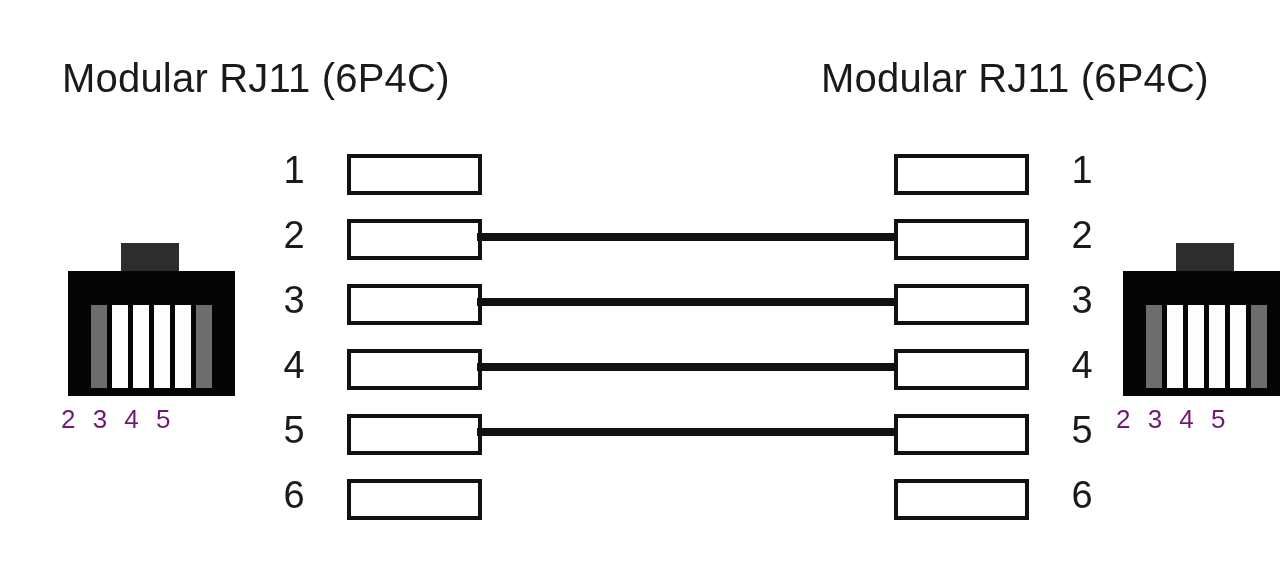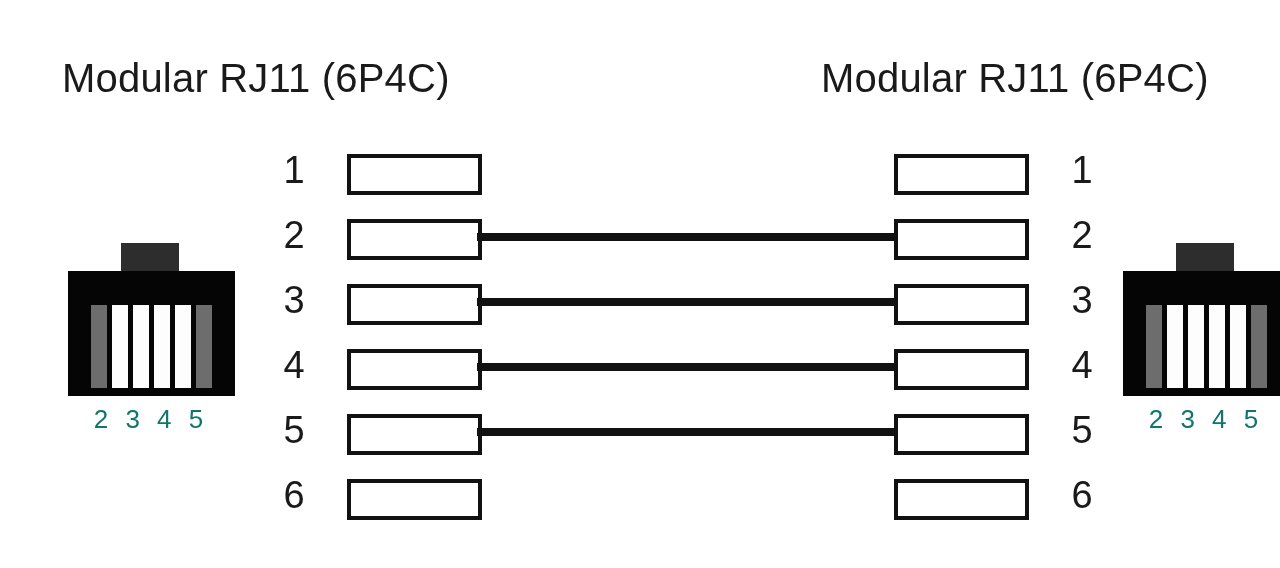--- a/index.html
+++ b/index.html
@@ -121,24 +121,23 @@
     height: 83px;
   }
   .conn-pin.white { background: #fdfdfd; }
   .conn-pin.gray  { background: #6d6d6d; }
 
   .conn-label {
     position: absolute;
     left: 0;
     top: 160px;
     width: 180px;
-    text-align: center;
     font-size: 26px;
     line-height: 32px;
-    color: #0f766e;
+    color: #701a75;
     letter-spacing: 5px;
     white-space: nowrap;
   }
 </style>
 </head>
 <body>
 
 <div id="diagram">
 
   <div class="title left">Modular RJ11 (6P4C)</div>

